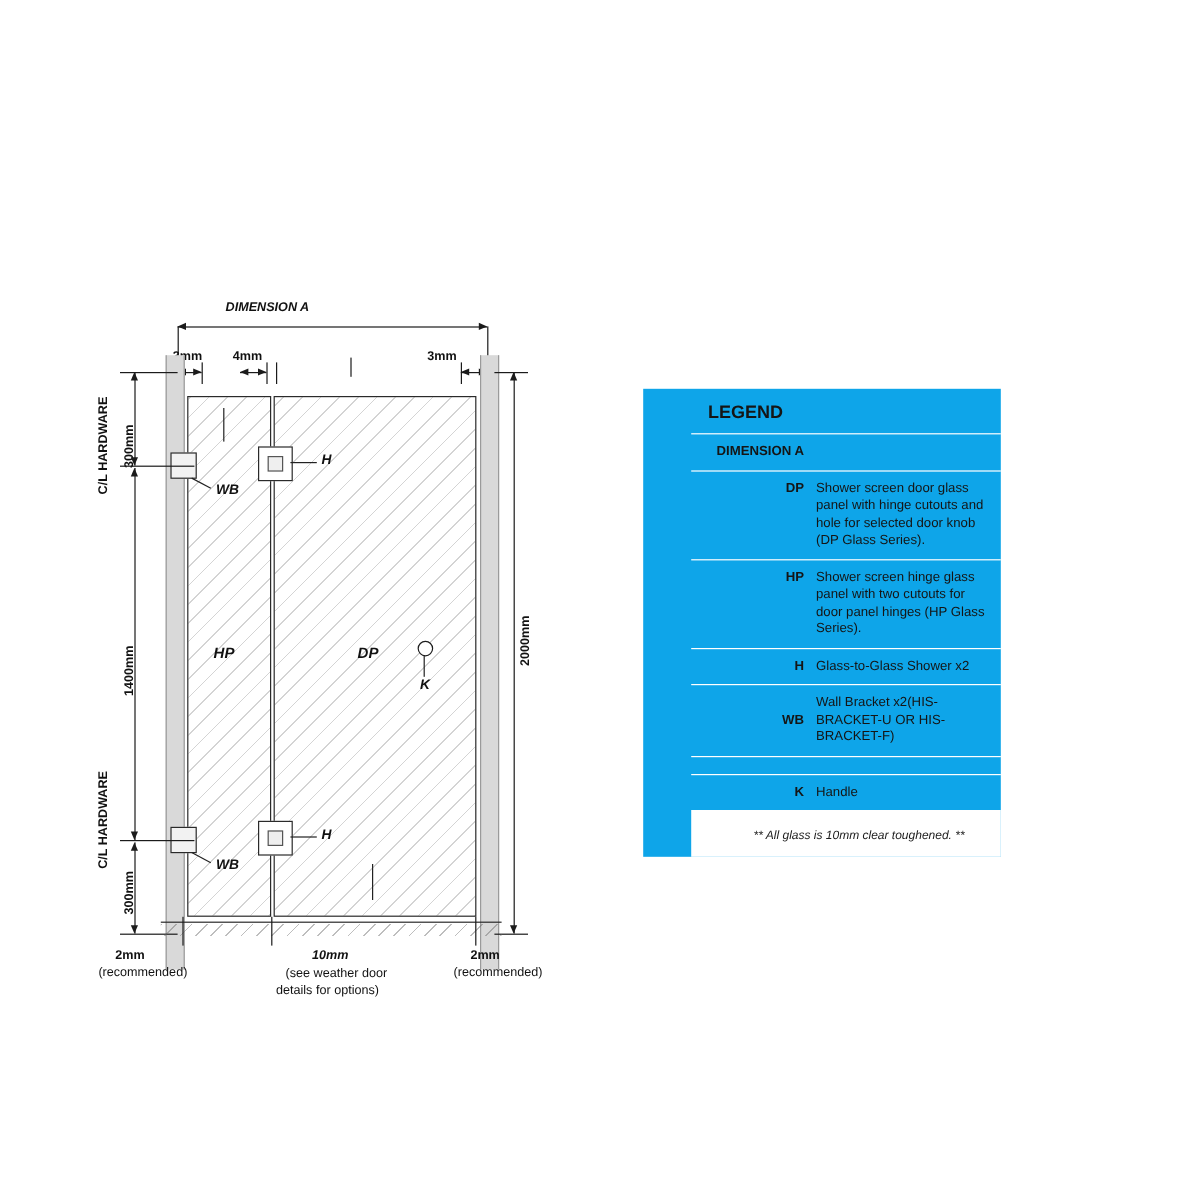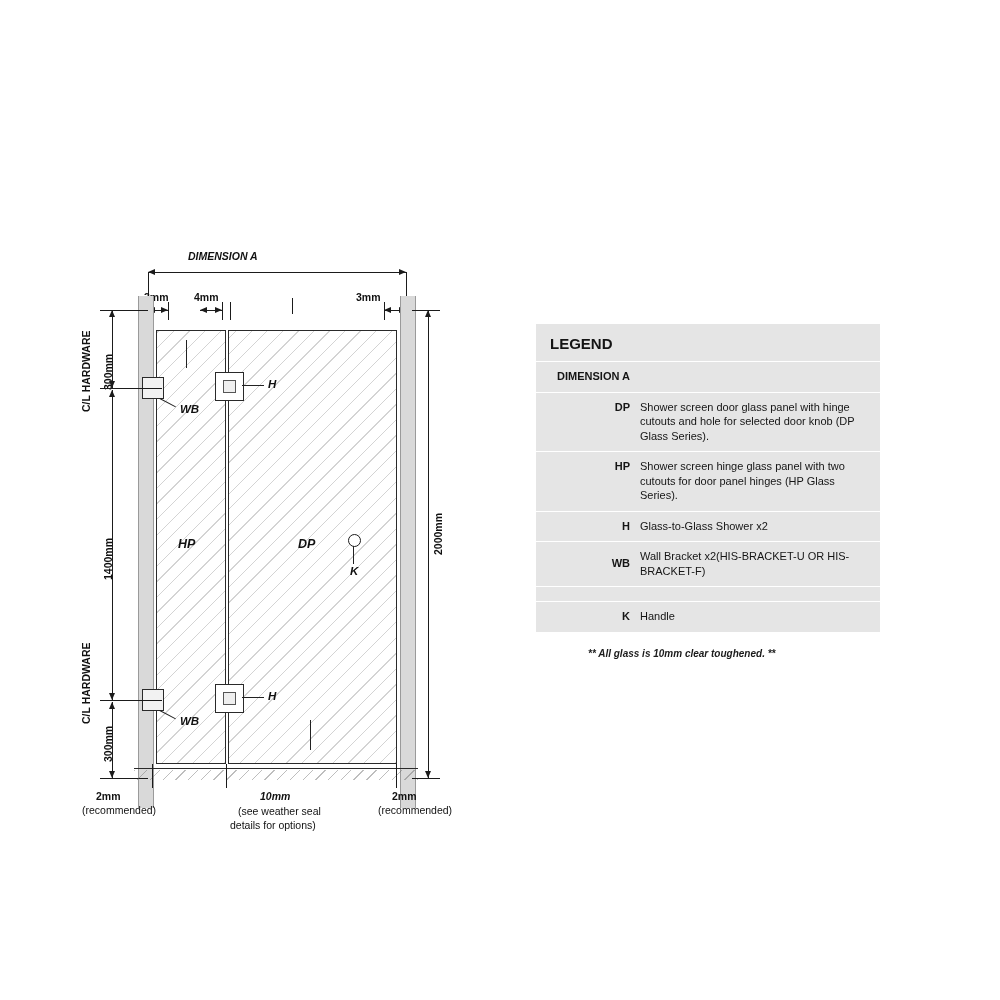--- a/index.html
+++ b/index.html
@@ -213,24 +213,25 @@
     position: absolute;
     background: #1b1b1b;
     height: 1px;
   }
 
   
   .legend {
     position: absolute;
     left: 536px;
     top: 324px;
-    width: 344px;
-    background: #e5e5e5;
+    width: 258px;
+    background: #0ea5e9;
     font-size: 11px;
     color: #151515;
+    padding-left: 40px;
   }
   .legend-title {
     font-size: 15px;
     font-weight: bold;
     padding: 11px 14px 9px 14px;
   }
   .legend-row {
     display: flex;
     border-top: 1px solid #ffffff;
     padding: 7px 8px 8px 8px;
@@ -247,21 +248,21 @@
   .legend-desc {
     flex: 1 1 auto;
     line-height: 1.32;
     font-size: 11px;
   }
   .legend-row.single { align-items: center; }
   .legend-note {
     padding: 16px 10px 12px 52px;
     font-size: 10px;
     font-style: italic;
-    font-weight: bold;
+    font-weight: normal;
     color: #1b1b1b;
     background: #ffffff;
   }
   .legend-spacer { height: 14px; border-top: 1px solid #ffffff; }
 </style>
 </head>
 <body>
 
 <div class="page">
 
@@ -342,21 +343,21 @@
     <div class="floor-hatch"></div>
 
     <div class="tick" style="left:92px; top:514px; height:24px;"></div>
     <div class="tick" style="left:166px; top:514px; height:24px;"></div>
     <div class="tick" style="left:336px; top:514px; height:24px;"></div>
 
     <div class="dim dim-bold" style="left:36px; top:540px;">2mm</div>
     <div class="dim" style="left:22px; top:554px;">(recommended)</div>
 
     <div class="dim dim-italic" style="left:200px; top:540px;">10mm</div>
-    <div class="dim" style="left:178px; top:555px;">(see weather seal</div>
+    <div class="dim" style="left:178px; top:555px;">(see weather door</div>
     <div class="dim" style="left:170px; top:569px;">details for options)</div>
 
     <div class="dim dim-bold" style="left:332px; top:540px;">2mm</div>
     <div class="dim" style="left:318px; top:554px;">(recommended)</div>
 
   </div>
 
   <div class="legend">
     <div class="legend-title">LEGEND</div>
 

